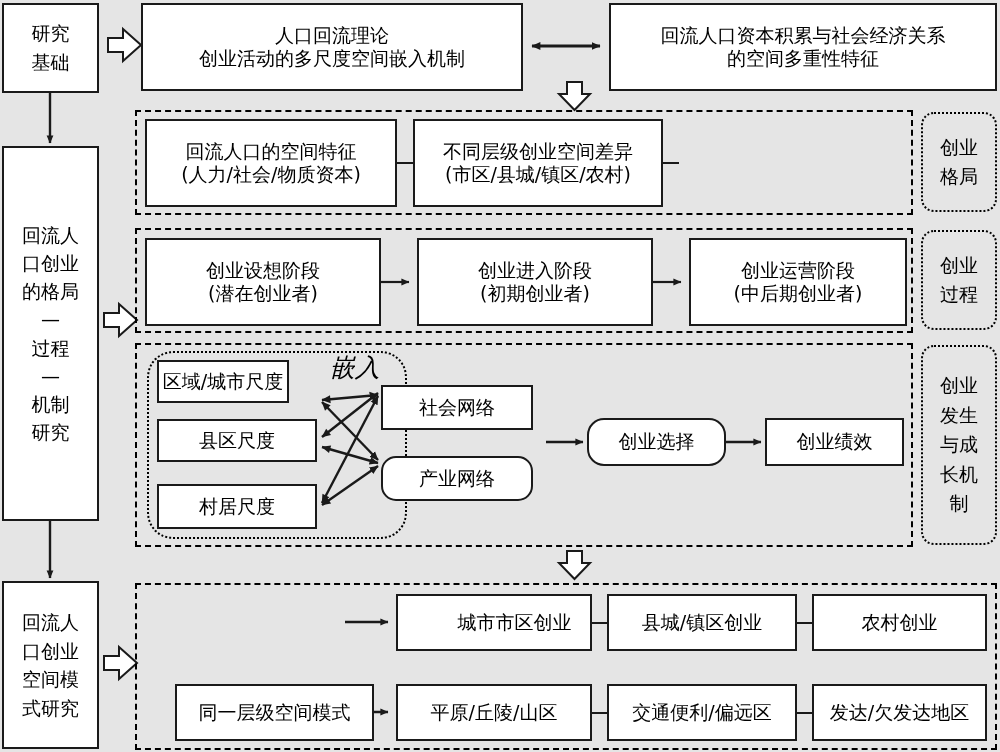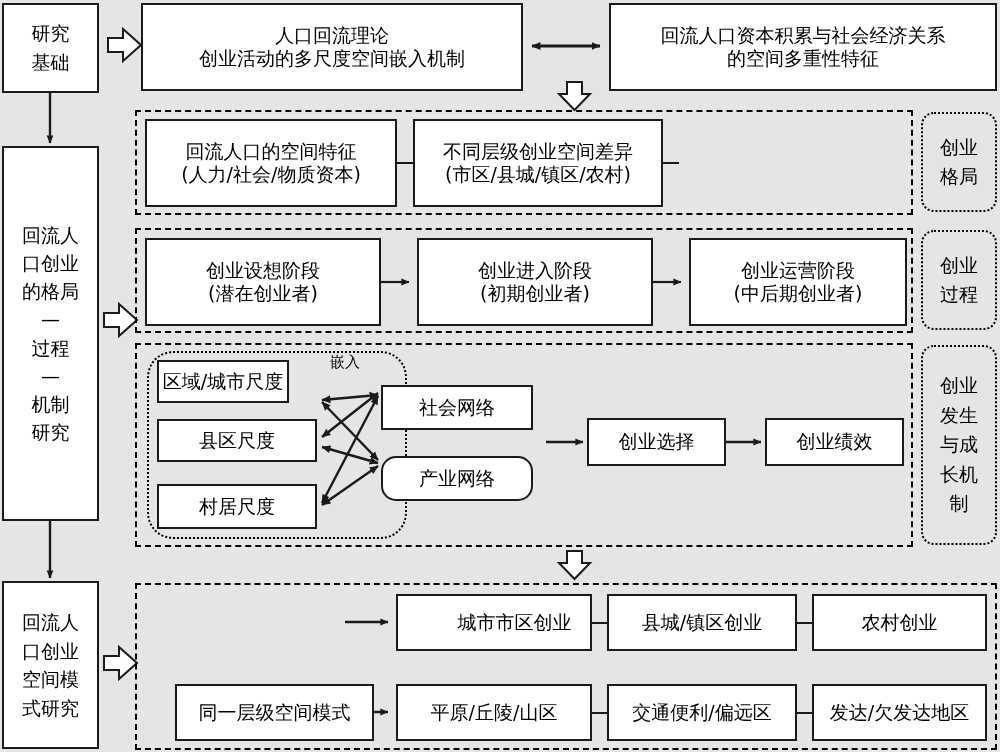--- a/index.html
+++ b/index.html
@@ -83,23 +83,24 @@
   }
   svg.lay{
     position:absolute;
     left:0;top:0;
     width:1000px;height:752px;
     overflow:visible;
     pointer-events:none;
   }
   .lbl{
     position:absolute;
-    font-size:15px;
+    font-size:25px;
     line-height:1;
     white-space:nowrap;
+    font-style:italic;
   }
 </style>
 </head>
 <body>
 
 <div id="canvas">
 
   <svg class="lay" viewBox="0 0 1000 752">
     <defs>
       <marker id="ah" markerWidth="9" markerHeight="9" refX="7.6" refY="4" orient="auto" markerUnits="userSpaceOnUse">
@@ -229,21 +230,21 @@
 
   <div class="box" style="left:157px;top:360px;width:132px;height:43px;">区域/城市尺度</div>
   <div class="box" style="left:157px;top:419px;width:160px;height:43px;">县区尺度</div>
   <div class="box" style="left:157px;top:484px;width:160px;height:45px;">村居尺度</div>
 
   <div class="lbl" style="left:330px;top:355px;">嵌入</div>
 
   <div class="box" style="left:381px;top:385px;width:152px;height:45px;">社会网络</div>
   <div class="box" style="left:381px;top:456px;width:152px;height:45px;border-radius:15px;">产业网络</div>
 
-  <div class="box" style="left:587px;top:418px;width:139px;height:48px;">创业选择</div>
+  <div class="box" style="left:587px;top:418px;width:139px;height:48px;border-radius:17px;">创业选择</div>
   <div class="box" style="left:765px;top:418px;width:139px;height:48px;">创业绩效</div>
 
   <div class="tagbox" style="left:921px;top:345px;width:76px;height:200px;">创业
 发生
 与成
 长机
 制</div>
 
   <div class="dashgroup" style="left:135px;top:583px;width:862px;height:167px;"></div>
 

